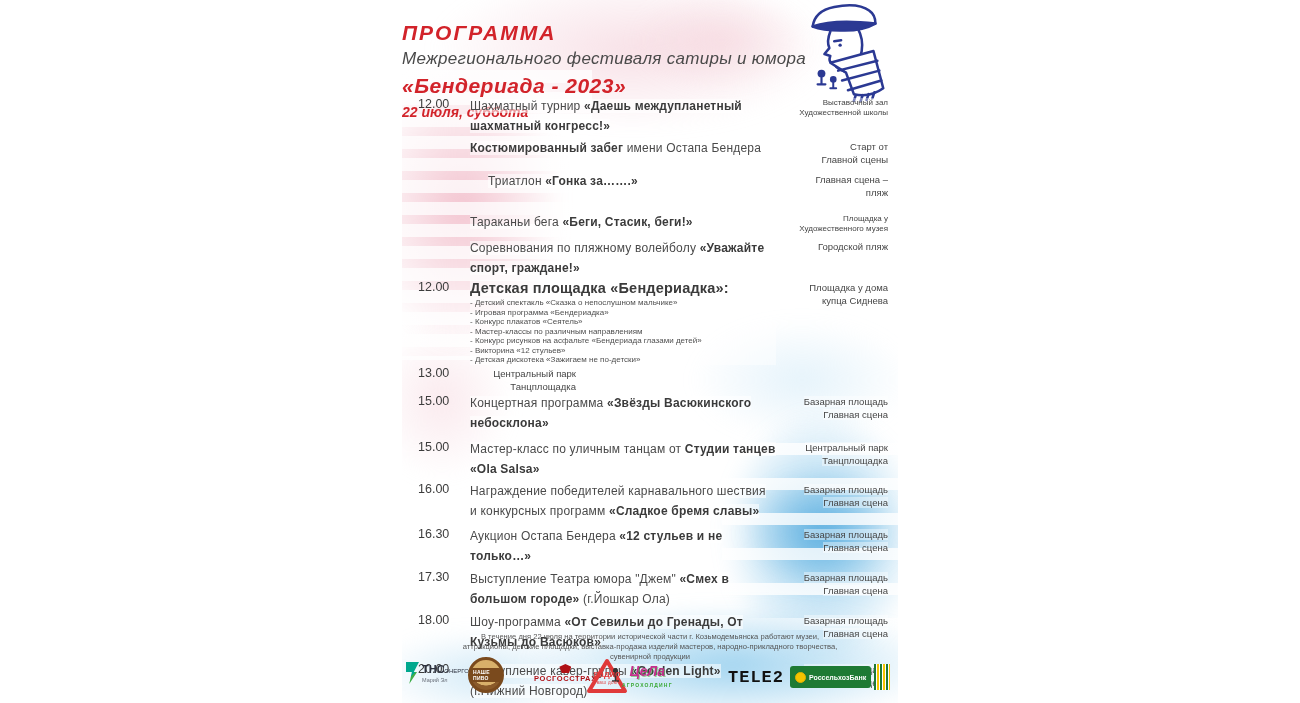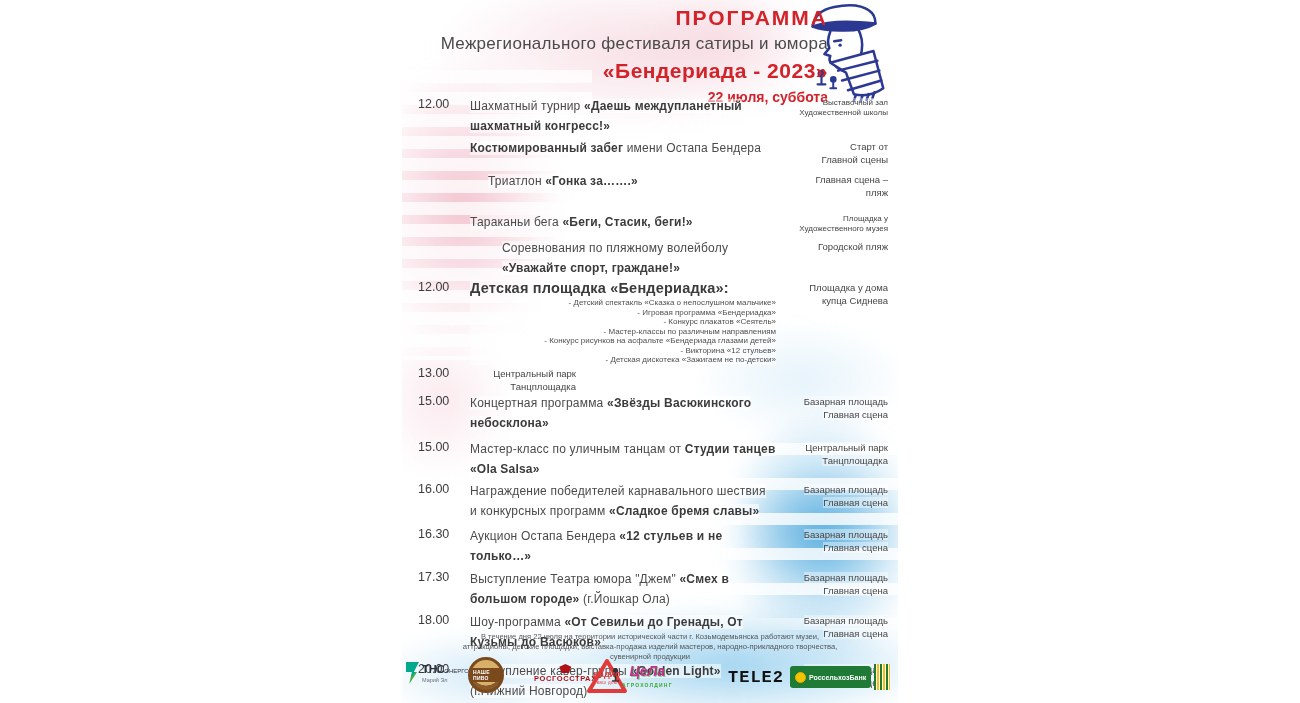--- a/index.html
+++ b/index.html
@@ -17,51 +17,51 @@
   .b-blue1b{left:340px;top:470px;width:160px;height:120px;background:radial-gradient(closest-side,rgba(60,158,216,.55),rgba(60,158,216,0));}
   .b-blue2{left:120px;top:605px;width:420px;height:120px;background:radial-gradient(closest-side,rgba(120,193,233,.7),rgba(120,193,233,0));}
   .b-blue3{left:-30px;top:630px;width:220px;height:90px;background:radial-gradient(closest-side,rgba(170,215,240,.5),rgba(170,215,240,0));}
   .b-blue4{left:290px;top:320px;width:220px;height:120px;background:radial-gradient(closest-side,rgba(190,225,245,.4),rgba(190,225,245,0));}
   .stripes-pink{position:absolute;left:0;top:70px;width:190px;height:290px;filter:none;border-radius:0;
     background:repeating-linear-gradient(180deg,rgba(255,255,255,.75) 0 13px,rgba(255,255,255,0) 13px 22px);}
   .stripes-blue{position:absolute;left:320px;top:420px;width:176px;height:220px;border-radius:0;filter:none;
     background:repeating-linear-gradient(180deg,rgba(255,255,255,0) 0 23px,rgba(255,255,255,.8) 23px 35px);}
 
   
-  .header{position:absolute;left:0;top:6px;width:426px;text-align:right;z-index:3;}
+  .header{position:absolute;left:0;top:21px;width:426px;text-align:left;z-index:3;font-style:italic;}
   .title{font-size:21px;font-weight:bold;letter-spacing:2px;color:#d2232a;}
   .subtitle{font-size:17px;color:#4a4a4a;margin-top:4px;letter-spacing:.3px;}
   .event-name{font-size:21px;font-weight:bold;color:#d2232a;margin-top:5px;letter-spacing:.5px;}
   .date{font-size:14px;font-weight:bold;color:#d2232a;margin-top:6px;}
   .bender{position:absolute;right:6px;top:2px;z-index:2;}
 
   
   .rows{position:absolute;left:16px;top:96px;right:10px;z-index:3;}
   .row{display:flex;align-items:flex-start;margin-bottom:5px;}
   .row:nth-child(1){margin-bottom:2px;}
   .row:nth-child(2){}
   .row:nth-child(3){margin-bottom:13px;gap:18px;}
   .row:nth-child(4){margin-bottom:5px;}
-  .row:nth-child(5){margin-bottom:1px;gap:32px;}
+  .row:nth-child(5){margin-bottom:1px;}
   .row:nth-child(6){margin-bottom:0px;}
   .row:nth-child(7){margin-bottom:0px;}
   .row:nth-child(8){margin-bottom:6px;}
   .row:nth-child(9){margin-bottom:2px;}
   .row:nth-child(10){}
   .row:nth-child(11){margin-bottom:3px;}
   .row:nth-child(12){margin-bottom:3px;}
   .row:nth-child(13){margin-bottom:9px;}
   .row:nth-child(14){margin-bottom:1px;}
   .time{width:52px;flex:none;font-size:12.5px;color:#3c3c3c;line-height:16px;}
   .content{flex:1;min-width:0;padding-right:6px;}
   .main{font-size:12px;line-height:20px;color:#4a4a4a;letter-spacing:.2px;}
   .main .seg{background:rgba(255,255,255,.55);box-decoration-break:clone;-webkit-box-decoration-break:clone;}
   .main .seg.b{font-weight:bold;color:#3b3b3b;}
   .main.large{font-size:14.5px;line-height:18px;}
-  .details{margin-top:1px;text-align:right;}
+  .details{margin-top:1px;}
   .detail{font-size:8px;line-height:9.5px;color:#4f4f4f;background:rgba(255,255,255,.45);}
   .loc{width:106px;flex:none;text-align:right;font-size:9.5px;line-height:13px;color:#454545;padding-top:2px;}
   .loc span{white-space:pre-line;background:rgba(255,255,255,.4);}
   .loc.small{font-size:8px;line-height:9.5px;}
 
   
   .note{position:absolute;left:60px;right:60px;top:632px;z-index:3;text-align:center;
         font-size:7.6px;line-height:10px;color:#555;}
   .logos{position:absolute;left:0;right:0;top:654px;height:49px;z-index:4;}
   .logo{position:absolute;}

